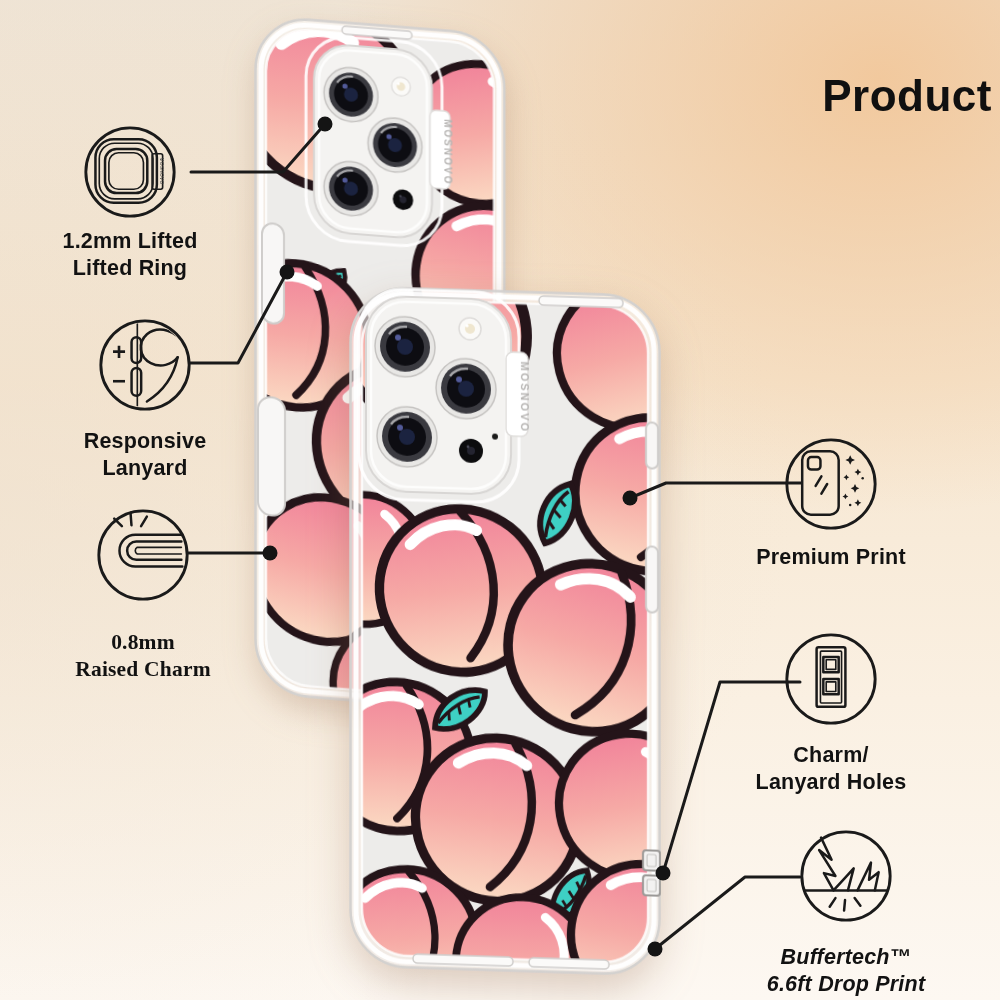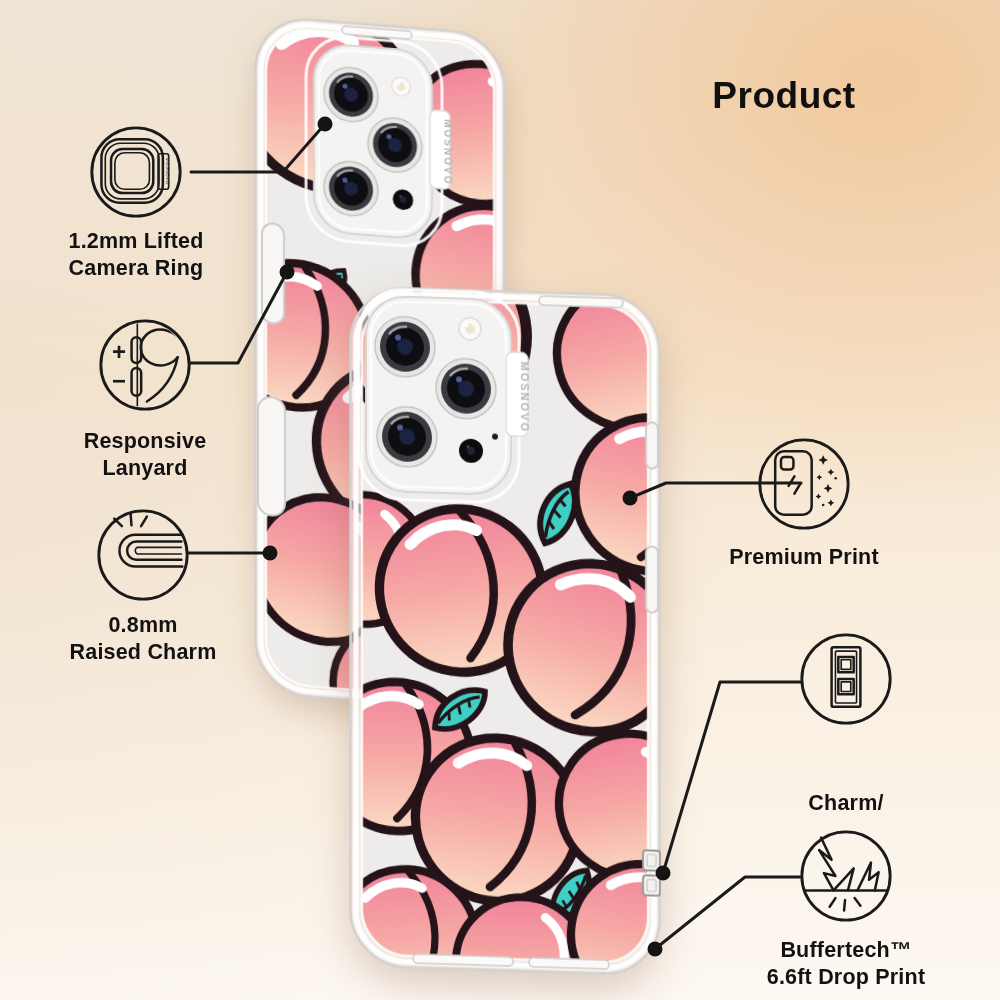--- a/index.html
+++ b/index.html
@@ -5,22 +5,22 @@
   html,body{margin:0;padding:0;}
   .canvas{
     position:relative;width:1000px;height:1000px;overflow:hidden;
     font-family:"Liberation Sans",sans-serif;color:#121212;
     background:
       radial-gradient(95% 75% at 88% 8%, rgba(242,196,148,.85), rgba(242,196,148,0) 58%),
       radial-gradient(130% 90% at -5% 50%, rgba(236,222,204,.55), rgba(236,222,204,0) 65%),
       linear-gradient(180deg,#efe4d5 0%,#f6e6d0 38%,#faf0e2 70%,#fdf8f2 100%);
   }
   .title{
-    position:absolute;left:608px;top:58px;width:352px;z-index:6;
-    text-align:center;font-weight:bold;font-size:37px;line-height:75px;
+    position:absolute;left:640px;top:58px;width:352px;z-index:6;
+    text-align:right;font-weight:bold;font-size:44px;line-height:75px;
     letter-spacing:.5px;color:#101010;
   }
   .title span{display:block;}
   .phone{position:absolute;}
   #back-phone{left:254px;top:14px;width:252px;height:680px;z-index:2;
     transform:skewY(4.5deg);transform-origin:0 0;
     filter:drop-shadow(2px 14px 16px rgba(150,105,80,.30));}
   #front-phone{left:349px;top:285px;width:312px;height:682px;z-index:3;
     transform:skewY(1.8deg);transform-origin:0 0;
     filter:drop-shadow(0 16px 20px rgba(150,105,80,.33));}
@@ -216,33 +216,33 @@
     <path d="M800,682 L720,682 L663,873"></path>
       <circle cx="663" cy="873" r="7.5"></circle>
     <path d="M800,877 L745,877 L655,949"></path>
       <circle cx="655" cy="949" r="7.5"></circle>
   </svg>
 
   <div class="title">
     <span>Product</span>
   </div>
 
-  <div class="feature" style="left:16px;top:124px;justify-content:space-between;">
+  <div class="feature" style="left:10px;top:124px;justify-content:space-between;">
     <svg class="ficon" viewBox="-50 -50 100 100">
       <circle class="st ring" r="46"></circle>
       <rect class="st" x="-36" y="-34" width="64" height="66" rx="19"></rect>
       <rect class="st thin" x="-32" y="-30" width="56" height="58" rx="16"></rect>
       <rect class="st" x="-26" y="-24" width="44" height="46" rx="12"></rect>
       <rect class="st thin" x="-22" y="-20" width="36" height="38" rx="10"></rect>
       <rect class="st thin" x="23" y="-19" width="11" height="37" rx="2"></rect>
       <text class="microbrand" transform="translate(31.5,-15) rotate(90)">MOSNOVO</text>
     </svg>
     <div class="flabel" style="margin-top:8px;">
       <span>1.2mm Lifted</span>
-      <span>Camera Ring</span>
+      <span>Lifted Ring</span>
     </div>
   </div>
 
   <div class="feature" style="left:25px;top:317px;">
     <svg class="ficon" viewBox="-50 -50 100 100">
       <defs>
           <clipPath id="rbclip">
             <circle r="44"></circle>
           </clipPath>
         </defs>
@@ -266,71 +266,72 @@
   <div class="feature" style="left:23px;top:507px;">
     <svg class="ficon" viewBox="-50 -50 100 100">
       <circle class="st ring" r="46"></circle>
       <path class="st" d="M 41,-21 H -8 A 16.5,16.5 0 0 0 -8,12 H 41"></path>
       <path class="st" d="M 40,-14 H -7 A 9.5,9.5 0 0 0 -7,5 H 40"></path>
       <path class="st thin" d="M 40,-8 H -6 A 4,4 0 0 0 -6,-1 H 40"></path>
       <line class="st" x1="-22" y1="-30" x2="-30" y2="-38"></line>
       <line class="st" x1="-12" y1="-31" x2="-13" y2="-44"></line>
       <line class="st" x1="-2" y1="-30" x2="4" y2="-40"></line>
     </svg>
-    <div class="flabel" style="margin-top:9px;">
+    <div class="flabel" style="margin-top:26px;font-family:Liberation Serif, serif;">
       <span>0.8mm</span>
       <span>Raised Charm</span>
     </div>
   </div>
 
-  <div class="feature" style="left:684px;top:436px;">
+  <div class="feature" style="left:711px;top:436px;">
     <svg class="ficon" viewBox="-50 -50 100 100">
       <circle class="st ring" r="46"></circle>
       <rect class="st" x="-30" y="-34" width="38" height="66" rx="9"></rect>
       <rect class="st" x="-24" y="-28" width="13" height="13" rx="3.5"></rect>
       <line class="st" x1="-16" y1="2" x2="-10" y2="-8"></line>
       <line class="st" x1="-10" y1="10" x2="-4" y2="0"></line>
       <path class="star" d="M20,-30 l1.6,3.4 3.4,1.6 -3.4,1.6 -1.6,3.4 -1.6,-3.4 -3.4,-1.6 3.4,-1.6 z"></path>
       <path class="star" d="M28,-16 l1.2,2.4 2.4,1.2 -2.4,1.2 -1.2,2.4 -1.2,-2.4 -2.4,-1.2 2.4,-1.2 z"></path>
       <path class="star" d="M16,-10 l1,2 2,1 -2,1 -1,2 -1,-2 -2,-1 2,-1 z"></path>
       <path class="star" d="M25,0 l1.5,3 3,1.5 -3,1.5 -1.5,3 -1.5,-3 -3,-1.5 3,-1.5 z"></path>
       <path class="star" d="M15,10 l1,2 2,1 -2,1 -1,2 -1,-2 -2,-1 2,-1 z"></path>
       <path class="star" d="M28,16 l1.2,2.4 2.4,1.2 -2.4,1.2 -1.2,2.4 -1.2,-2.4 -2.4,-1.2 2.4,-1.2 z"></path>
       <circle class="star" cx="33" cy="-6" r="1.3"></circle>
       <circle class="star" cx="20" cy="22" r="1.3"></circle>
     </svg>
     <div class="flabel" style="margin-top:12px;">
       <span>Premium Print</span>
     </div>
   </div>
 
-  <div class="feature" style="left:726px;top:631px;gap:48px;">
+  <div class="feature" style="left:711px;top:631px;">
     <svg class="ficon" viewBox="-50 -50 100 100">
       <circle class="st ring" r="46"></circle>
       <rect class="st" x="-15" y="-33" width="30" height="62" rx="2"></rect>
       <rect class="st thin" x="-11" y="-29" width="22" height="54" rx="1"></rect>
       <rect class="st" x="-8" y="-23" width="16" height="16"></rect>
       <rect class="st thin" x="-5" y="-20" width="10" height="10"></rect>
       <rect class="st" x="-8" y="0" width="16" height="16"></rect>
       <rect class="st thin" x="-5" y="3" width="10" height="10"></rect>
     </svg>
     <div class="flabel" style="margin-top:15px;">
       <span>Charm/</span>
+      <span>Lanyard Holes</span>
     </div>
   </div>
 
   <div class="feature" style="left:726px;top:828px;">
     <svg class="ficon" viewBox="-50 -50 100 100">
       <circle class="st ring" r="46"></circle>
       <line class="st" x1="-43" y1="15" x2="43" y2="15"></line>
       <path class="st" d="M -26,-40 L -15,-17 L -28,-27 L -11,0 L -23,-3 L -13,15 L -1,2 L 8,-8 L 2,15"></path>
       <path class="st" d="M 12,15 L 26,-14 L 24,4 L 34,-4 L 30,15"></path>
       <line class="st" x1="-11" y1="23" x2="-17" y2="32"></line>
       <line class="st" x1="-1" y1="25" x2="-2" y2="36"></line>
       <line class="st" x1="9" y1="23" x2="15" y2="31"></line>
     </svg>
-    <div class="flabel" style="margin-top:13px;">
+    <div class="flabel" style="margin-top:20px;font-style:italic;">
       <span>Buffertech™</span>
       <span>6.6ft Drop Print</span>
     </div>
   </div>
 
 </div>
 
 </body></html>

